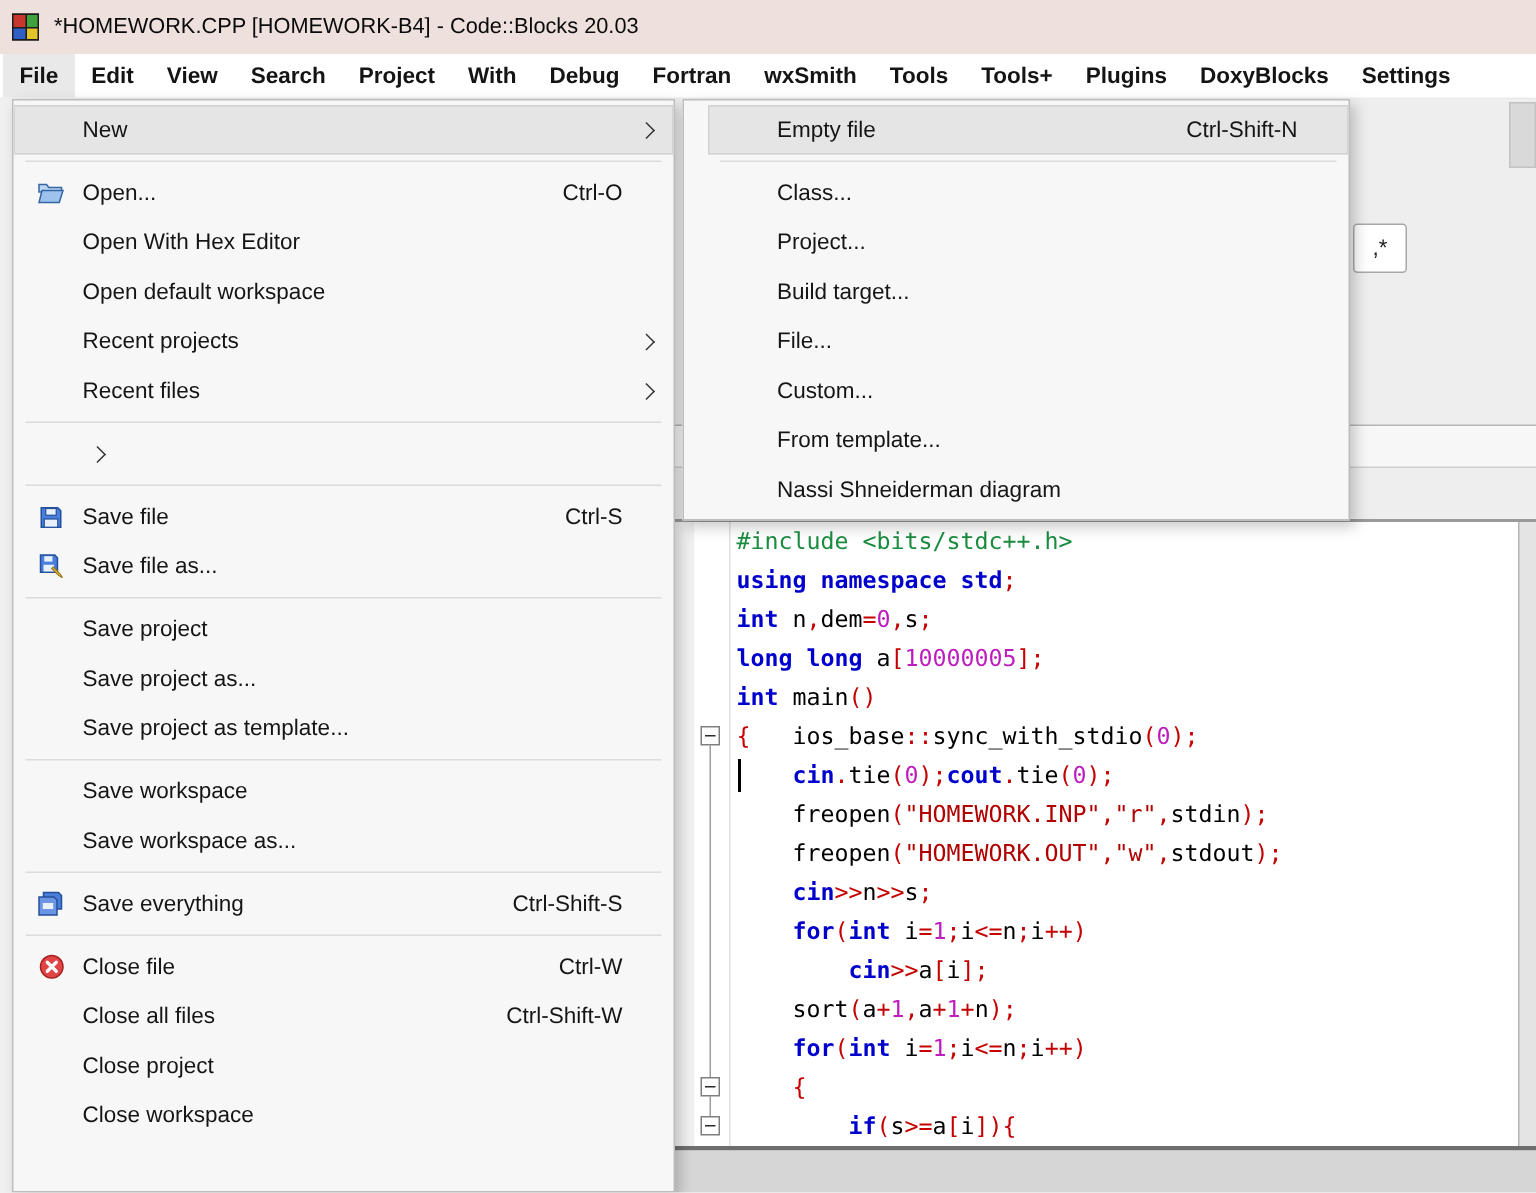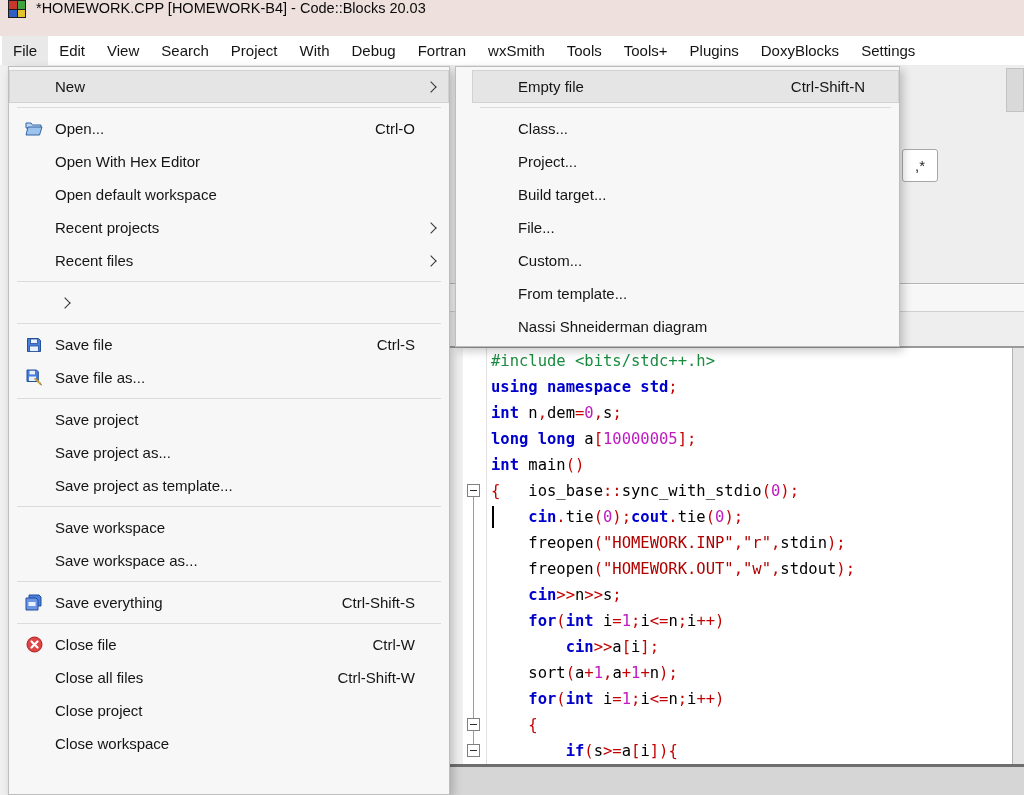--- a/index.html
+++ b/index.html
@@ -12,38 +12,39 @@
     color:#111;
   }
   :root{
     --c-keyword:#0000cc; --c-preprocessor:#1a8c3f; --c-number:#bf1cbf;
     --c-operator:#c40000; --c-string:#b00000; --c-identifier:#000000;
   }
 
   
   .titlebar{
     position:absolute; left:0; top:0; width:1024px; height:36px;
-    background:#eee1dd; display:flex; padding-left:8px;
+    background:#eee1dd; display:flex; align-items:center; padding-left:8px;
   }
   .app-icon{
     width:18px; height:18px; display:grid;
     grid-template-columns:1fr 1fr; grid-template-rows:1fr 1fr;
     gap:1px; background:#1b1b1b; border:1px solid #1b1b1b; flex:0 0 auto;
   }
   .app-icon i:nth-child(1){background:#c8372d;}
   .app-icon i:nth-child(2){background:#3fa23c;}
   .app-icon i:nth-child(3){background:#2f5fc4;}
   .app-icon i:nth-child(4){background:#e2c32a;}
   .title-text{ margin-left:10px; font-size:14.5px; color:#0a0a0a; white-space:nowrap; }
 
   
   .menubar{
     position:absolute; left:0; top:36px; width:1024px; height:30px;
     background:#ffffff; display:flex; align-items:stretch; padding-left:2px;
     border-bottom:1px solid #ececec;
+    font-weight:bold;
   }
   .mb-item{ padding:0 11px; display:flex; align-items:center; font-size:15px; color:#141414; white-space:nowrap; }
   .mb-item.active{ background:#e9e9e9; }
 
   
   .toolbar-area{ position:absolute; left:450px; top:66px; width:574px; height:282px; background:#eeeeee; }
   .toolbar-combo{
     position:absolute; left:902px; top:149px; width:36px; height:33px;
     background:#ffffff; border:1px solid #a8a8a8; border-radius:3px;
     display:flex; align-items:center; justify-content:center;

